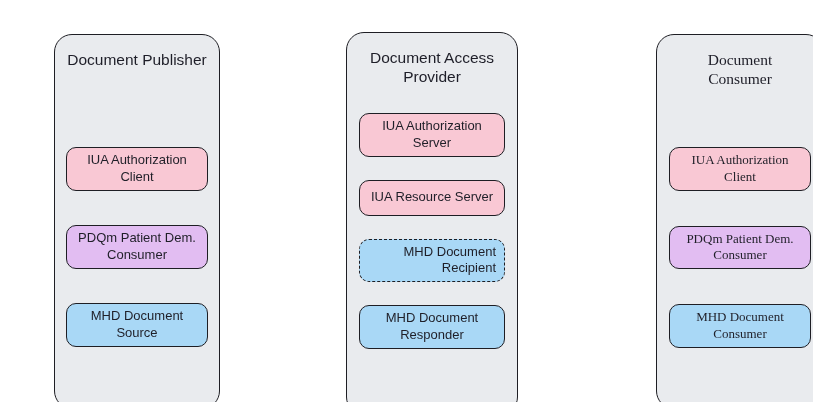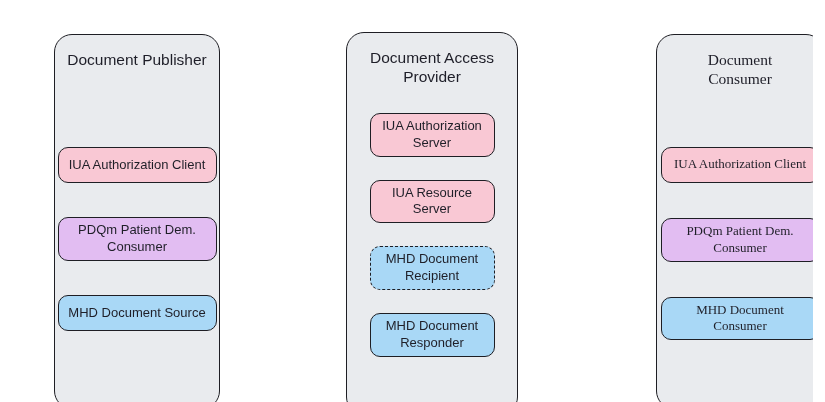--- a/index.html
+++ b/index.html
@@ -31,38 +31,38 @@
   }
   .boxes {
     display: flex;
     flex-direction: column;
     align-items: center;
   }
   .col-left .boxes   { margin-top: 72px; gap: 22px; }
   .col-middle .boxes { margin-top: 20px; gap: 11px; }
   .col-right .boxes  { margin-top: 52px; gap: 23px; }
   .node {
-    width: 159px;
+    width: 142px;
     min-height: 36px;
     border: 1.5px solid var(--c-border, #1e1e24);
     border-radius: 10px;
     display: flex;
     align-items: center;
     justify-content: center;
     text-align: center;
     font-size: 13px;
     line-height: 1.3;
     color: #1f1f28;
     padding: 4px 8px;
   }
-  .col-middle .node { width: 125px; }
+  .col-middle .node { width: 146px; }
   .node.pink   { background: var(--c-pink, #f9c8d4); }
   .node.purple { background: var(--c-purple, #e2bdf2); }
   .node.blue   { background: var(--c-blue, #a9d8f6); }
-  .node.dashed { border-style: dashed; }
+  .node.dashed { border-style: dashed; text-align: right; }
   .col-left   { left: 30px;  top: 10px; width: 166px; height: 375px; }
   .col-middle { left: 322px; top: 8px;  width: 172px; height: 383px; }
   .col-right  { left: 632px; top: 10px; width: 168px; height: 375px; font-family: Liberation Serif, serif; }
 </style>
 </head>
 <body>
 
 <div class="canvas">
 
   <section class="column col-left">

